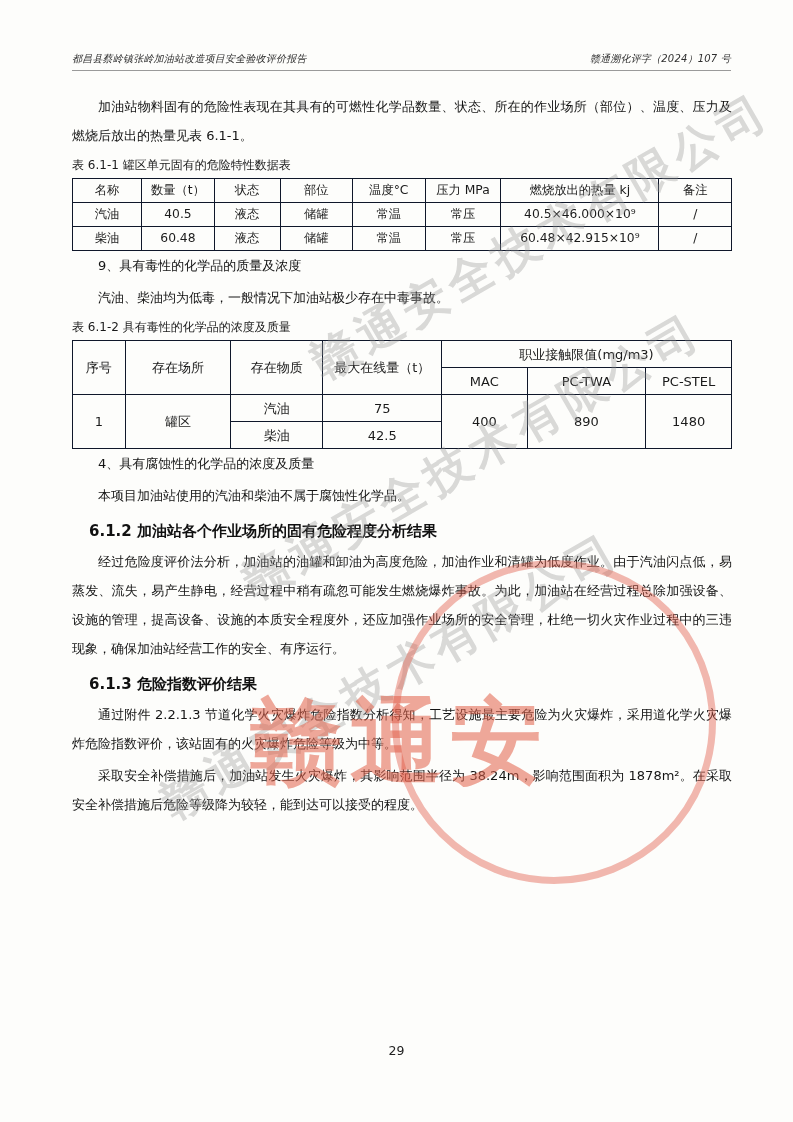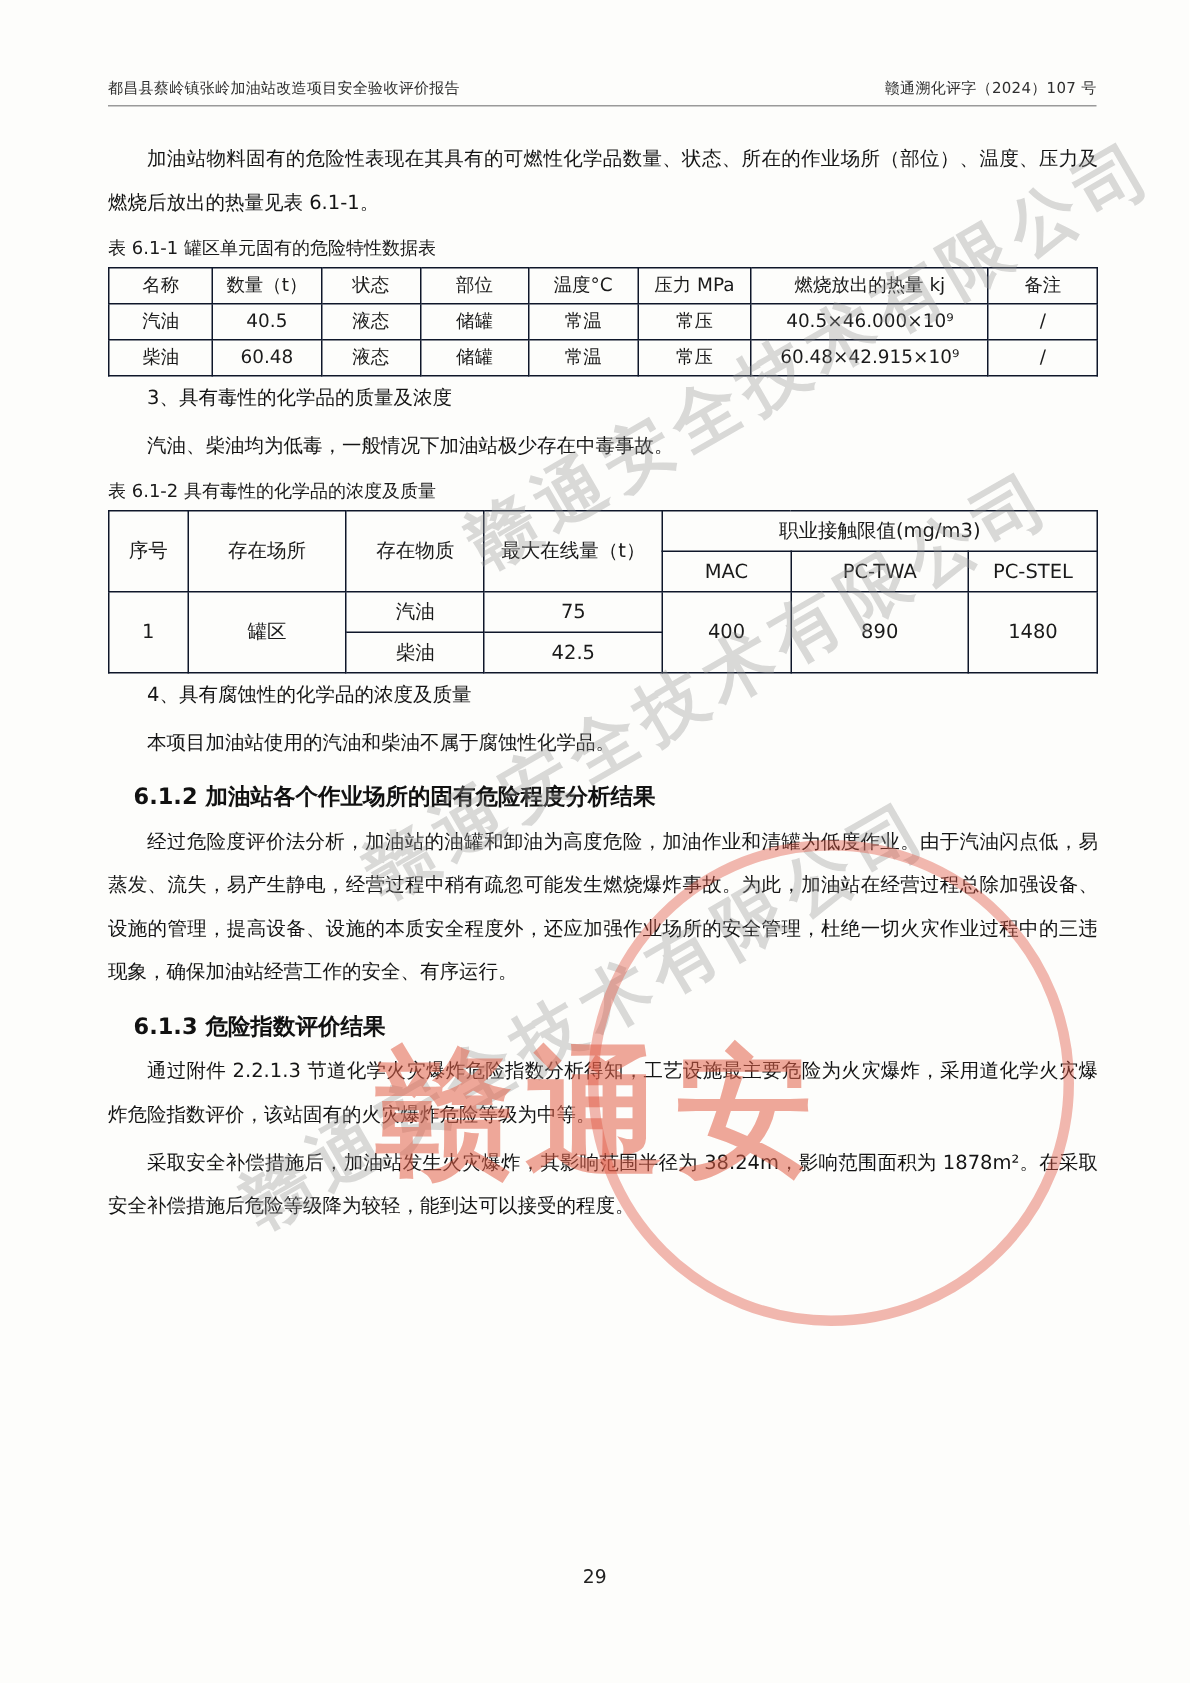--- a/index.html
+++ b/index.html
@@ -24,20 +24,21 @@
     position: absolute;
     top: 52px;
     left: 72px;
     right: 62px;
     display: flex;
     justify-content: space-between;
     align-items: flex-end;
     font-size: 10px;
     color: #2f2f2f;
     letter-spacing: 0.2px;
+    font-style: italic;
   }
   .header .hdr-left {
     font-family: "DejaVu Sans", "Liberation Sans", sans-serif;
   }
   .header .hdr-right {
     font-family: "DejaVu Sans", "Liberation Sans", sans-serif;
   }
   .header-rule {
     position: absolute;
     top: 70px;
@@ -222,21 +223,21 @@
           <td>液态</td>
           <td>储罐</td>
           <td>常温</td>
           <td>常压</td>
           <td>60.48×42.915×10⁹</td>
           <td>/</td>
         </tr>
       </tbody>
     </table>
 
-    <p class="body-text">3、具有毒性的化学品的质量及浓度</p>
+    <p class="body-text">9、具有毒性的化学品的质量及浓度</p>
     <p class="body-text">汽油、柴油均为低毒，一般情况下加油站极少存在中毒事故。</p>
 
     <div class="tbl-caption">表 6.1-2  具有毒性的化学品的浓度及质量</div>
     <table class="doc-table t2">
       <colgroup>
         <col style="width:8%">
         <col style="width:16%">
         <col style="width:14%">
         <col style="width:18%">
         <col style="width:13%">

